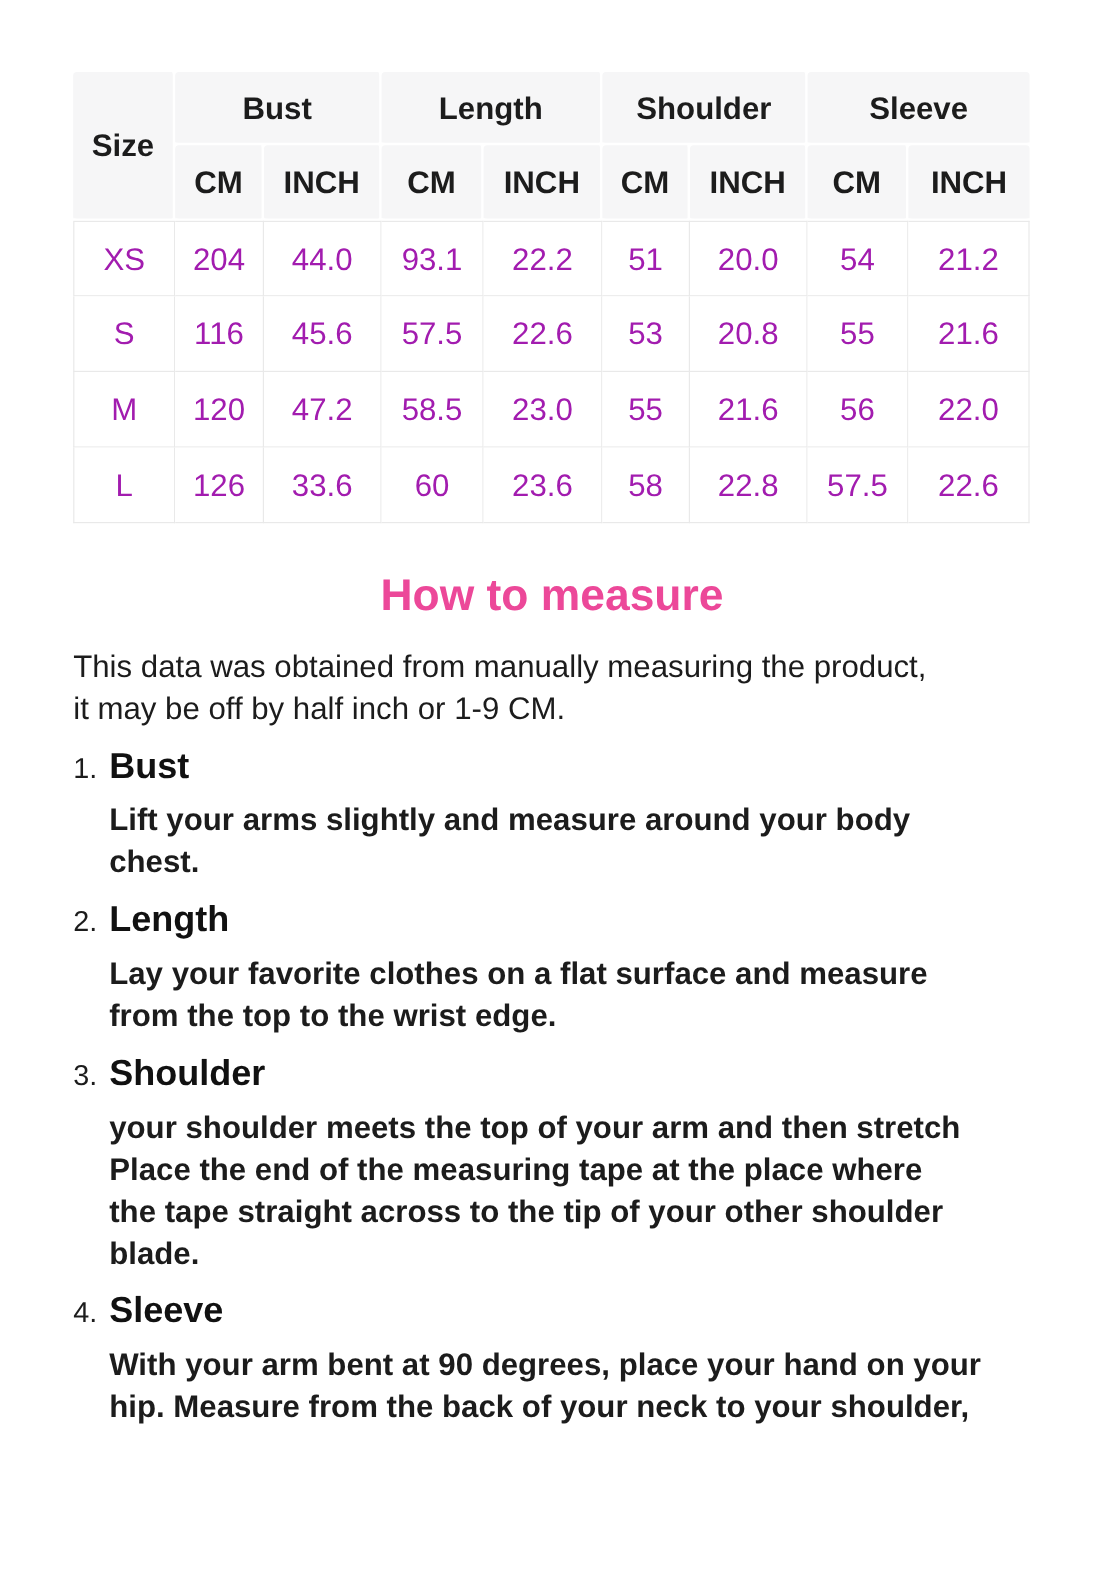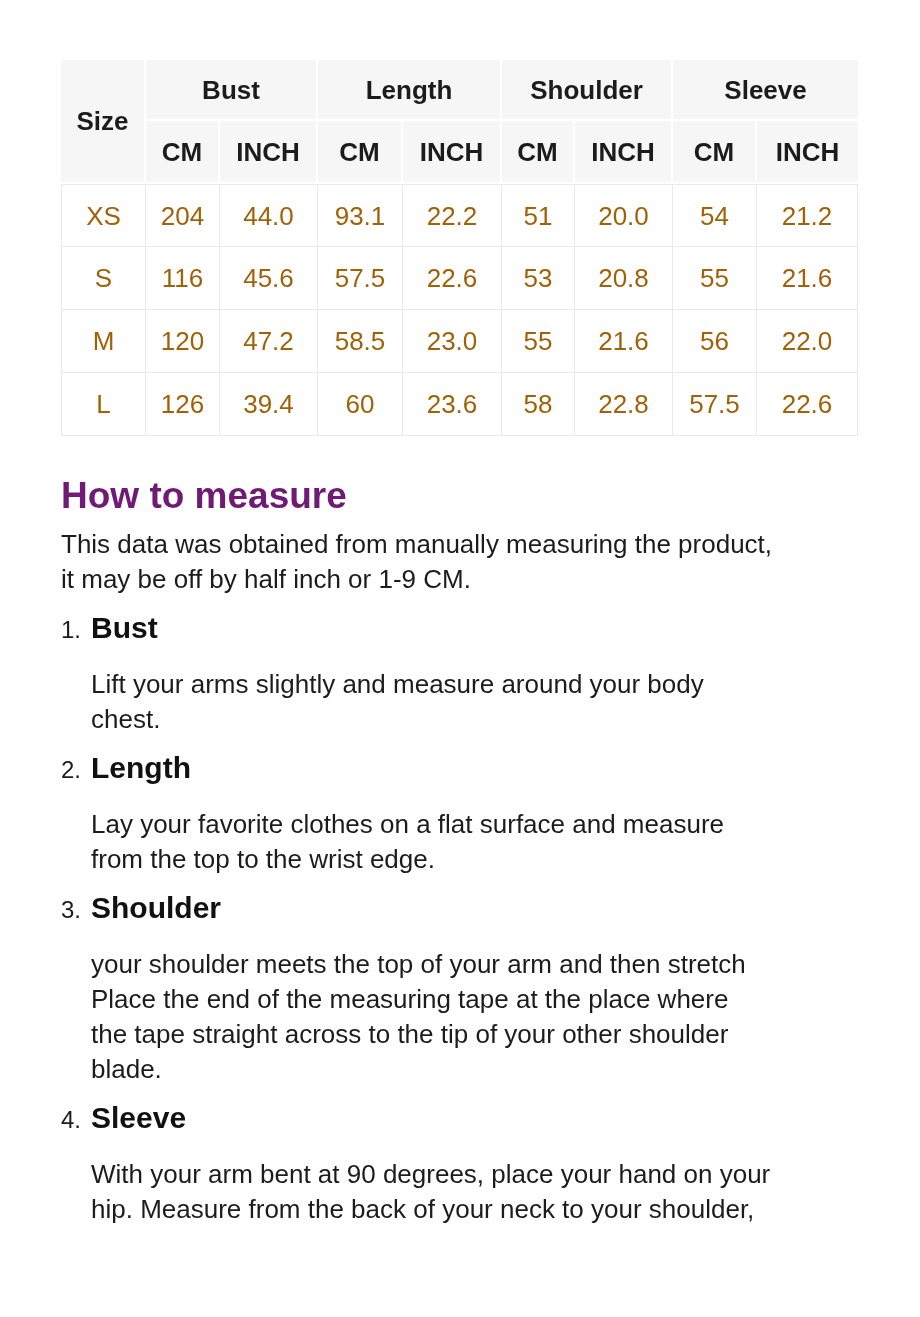--- a/index.html
+++ b/index.html
@@ -33,38 +33,38 @@
     font-weight:bold;border-radius:3px;
   }
   thead th:last-child{border-right:none;}
   tr.group-row th{height:61px;}
   tr.unit-row th{height:63px;}
   th.corner{height:124px;}
   tbody td{
     background:#ffffff;
     border-right:1px solid var(--grid);
     border-bottom:1px solid var(--grid);
-    height:63px;font-weight:normal;color:#a16207;
+    height:63px;font-weight:normal;color:#a21caf;
   }
   tbody tr:first-child td{border-top:1px solid var(--grid);}
   tbody td:first-child{border-left:1px solid var(--grid);}
 
   
   h2.section-title{
     margin:42px 0 0 0;
-    font-size:37px;line-height:36px;font-weight:bold;color:#701a75;
-  }
-  .intro{margin:13px 0 0 0;font-size:26px;line-height:35px;}
+    font-size:37px;line-height:36px;font-weight:bold;color:#ec4899;text-align:center;
+  }
+  .intro{margin:24px 0 0 0;font-size:26px;line-height:35px;}
   .line{display:block;white-space:nowrap;}
   ol.steps{list-style:none;margin:0;padding:0;}
   .step{margin-top:14px;}
   .step-head{display:flex;align-items:baseline;line-height:34px;}
   .step-num{width:30px;flex:0 0 30px;font-size:24px;}
   .step-term{font-size:30px;font-weight:bold;color:#111111;}
-  .step-desc{margin:20px 0 0 30px;font-size:26px;line-height:35px;}
+  .step-desc{margin:8px 0 0 30px;font-size:26px;line-height:35px;font-weight:bold;}
 </style>
 </head>
 <body>
 
 <div class="page">
 
   <table class="size-chart">
     <colgroup>
       <col style="width:85px">
         <col style="width:74px">
@@ -125,21 +125,21 @@
           <td>58.5</td>
           <td>23.0</td>
           <td>55</td>
           <td>21.6</td>
           <td>56</td>
           <td>22.0</td>
         </tr>
         <tr>
           <td>L</td>
           <td>126</td>
-          <td>39.4</td>
+          <td>33.6</td>
           <td>60</td>
           <td>23.6</td>
           <td>58</td>
           <td>22.8</td>
           <td>57.5</td>
           <td>22.6</td>
         </tr>
       </tbody>
   </table>
 

